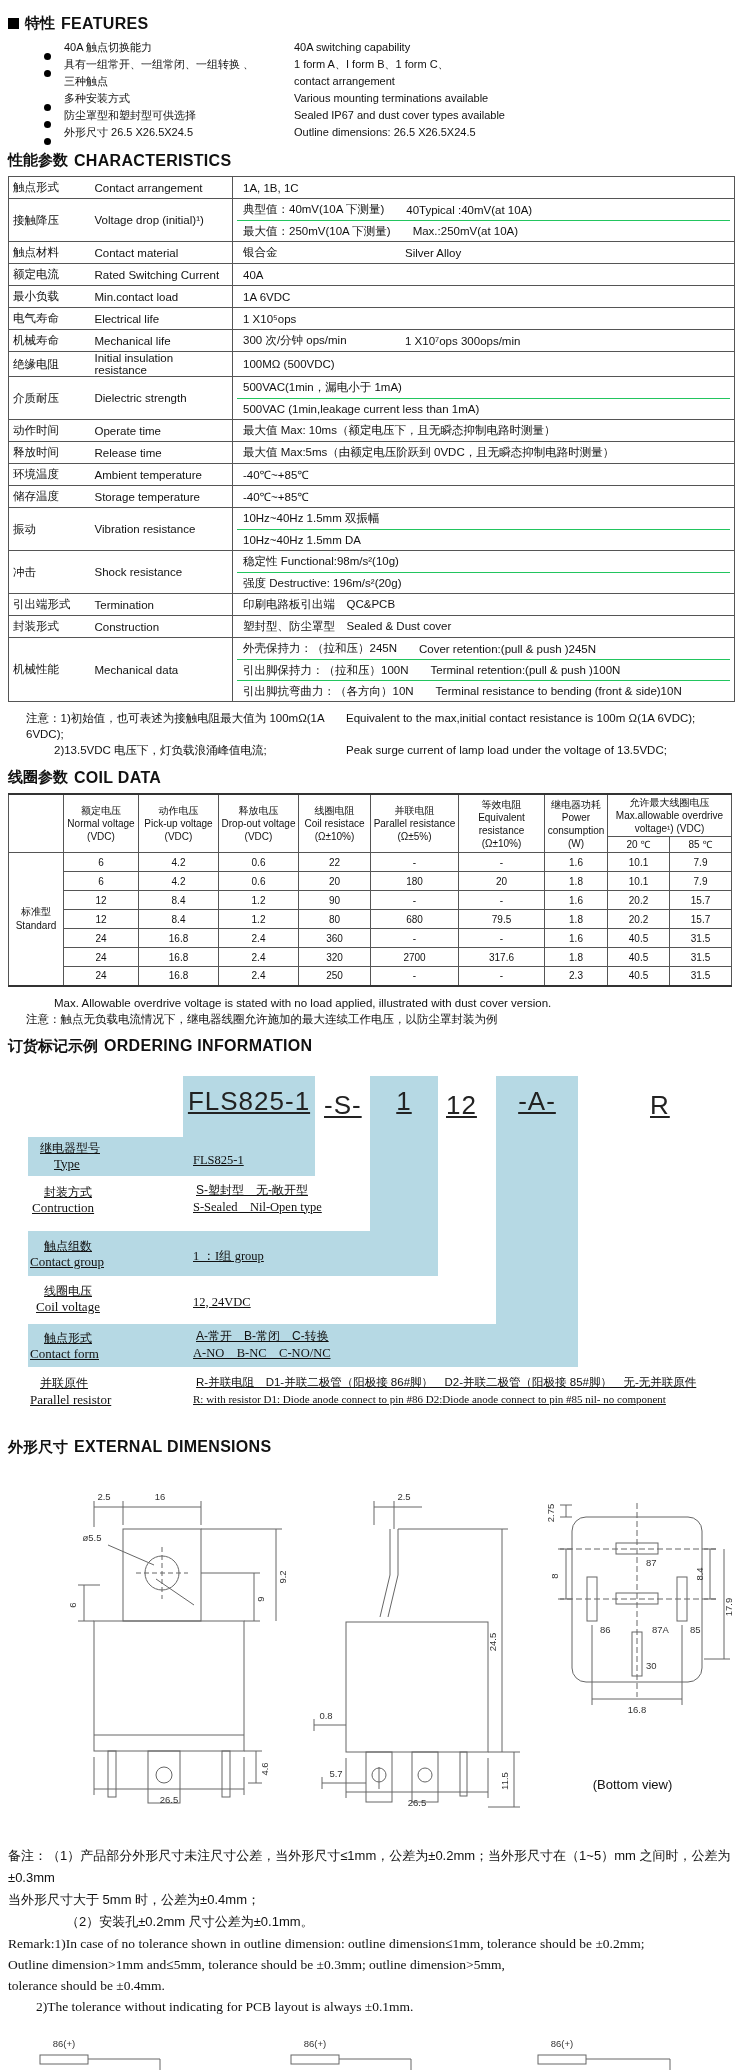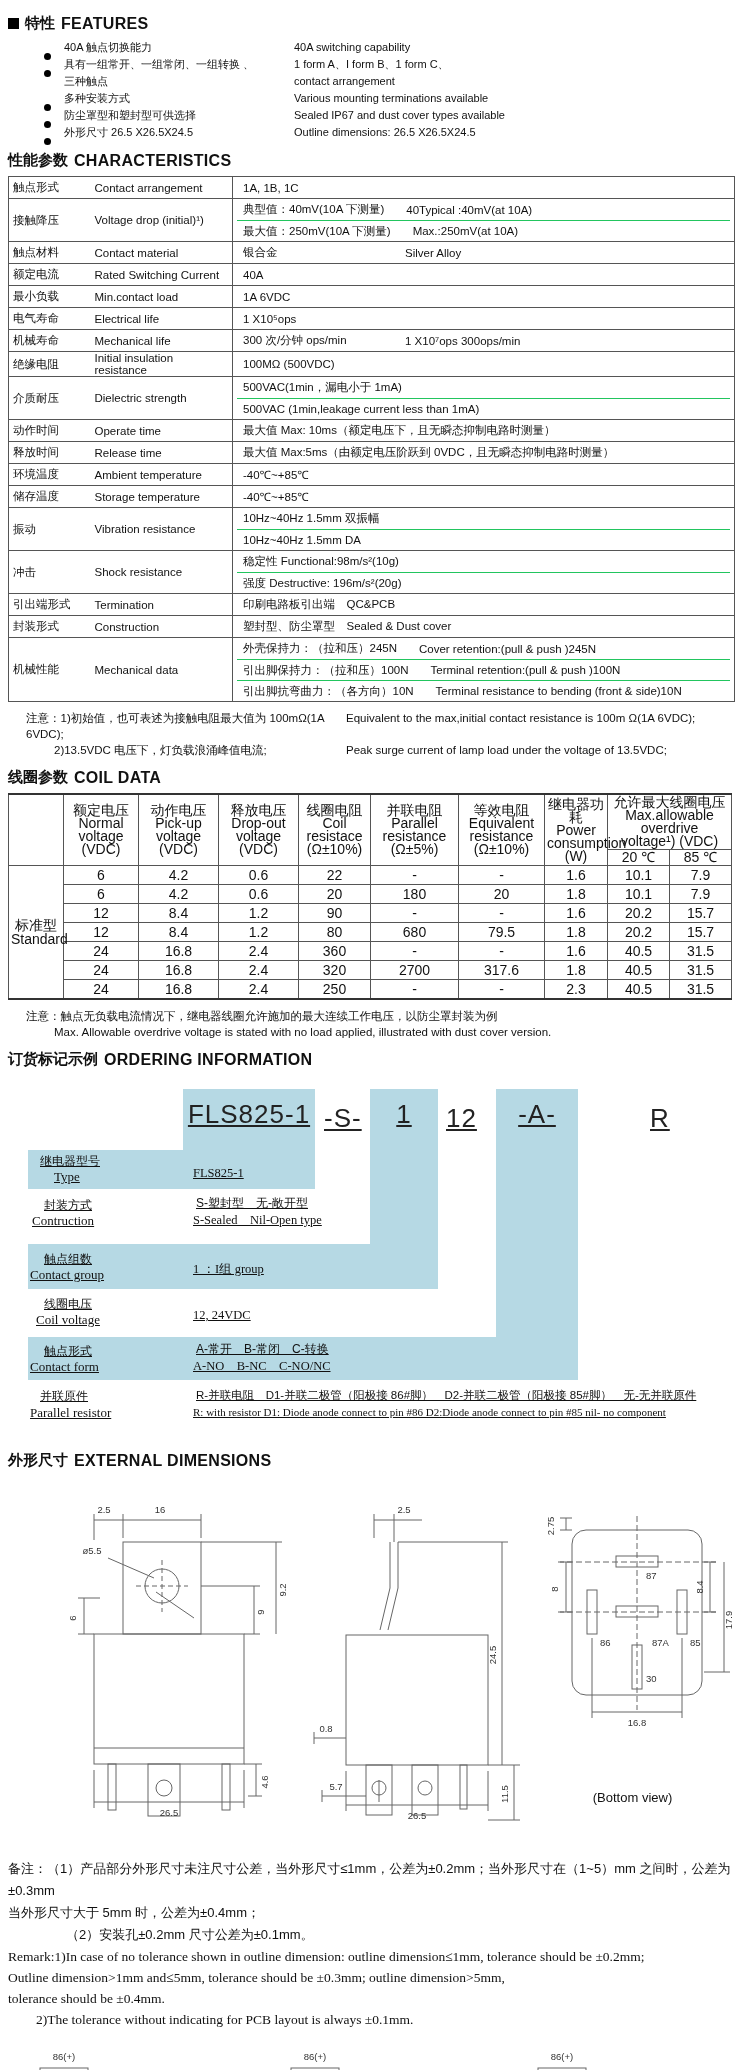--- a/index.html
+++ b/index.html
@@ -32,21 +32,21 @@
   .vl-l.wide { flex:1 1 auto; }
   .vl-r { flex:1; white-space:nowrap;padding-left:22px; }
 
   .note-block { margin:8px 0 2px 18px; font-size:11.5px; line-height:16px; }
   .note-line { display:flex; }
   .note-zh { flex:0 0 320px; }
   .note-en { flex:1; }
   .note-indent { margin-left:28px; flex:0 0 292px; }
 
   
-  table.coil { width:686px; border-collapse:collapse; table-layout:fixed; font-size:14px; text-align:center; margin-top:4px; }
+  table.coil { width:686px; border-collapse:collapse; table-layout:fixed; font-size:10px; text-align:center; margin-top:4px; }
   table.coil th, table.coil td { border:1px solid #555; padding:1px 2px; }
   table.coil { border-top:2px solid #333; border-bottom:2px solid #333; }
   table.coil th { font-weight:normal; white-space:pre-line; line-height:13px; vertical-align:middle; }
   table.coil td { height:19px; }
   .grp-cell { white-space:pre-line; line-height:14px; }
 
   
   .ord { position:relative; width:727px; height:358px; margin-top:8px; font-size:12px; }
   .ord .blue { position:absolute; background:#b6d9e4; }
   .ord .abs { position:absolute; white-space:nowrap;text-decoration:underline; }
@@ -456,22 +456,22 @@
           <td>250</td>
           <td>-</td>
           <td>-</td>
           <td>2.3</td>
           <td>40.5</td>
           <td>31.5</td>
         </tr>
   </tbody>
     </table>
   <div class="note-block">
+    <div style="margin-left:28px;">Max. Allowable overdrive voltage is stated with no load applied, illustrated with dust cover version.</div>
     <div>注意：触点无负载电流情况下，继电器线圈允许施加的最大连续工作电压，以防尘罩封装为例</div>
-    <div style="margin-left:28px;">Max. Allowable overdrive voltage is stated with no load applied, illustrated with dust cover version.</div>
   </div>
 
   <div class="sec-head">
     <span class="h-zh">订货标记示例</span>
     <span class="h-en">ORDERING INFORMATION</span>
   </div>
   <div class="ord">
 
     <div class="blue" style="left:175px; top:12px; width:132px; height:100px;"></div>
     <div class="blue" style="left:362px; top:12px; width:68px; height:200px;"></div>

